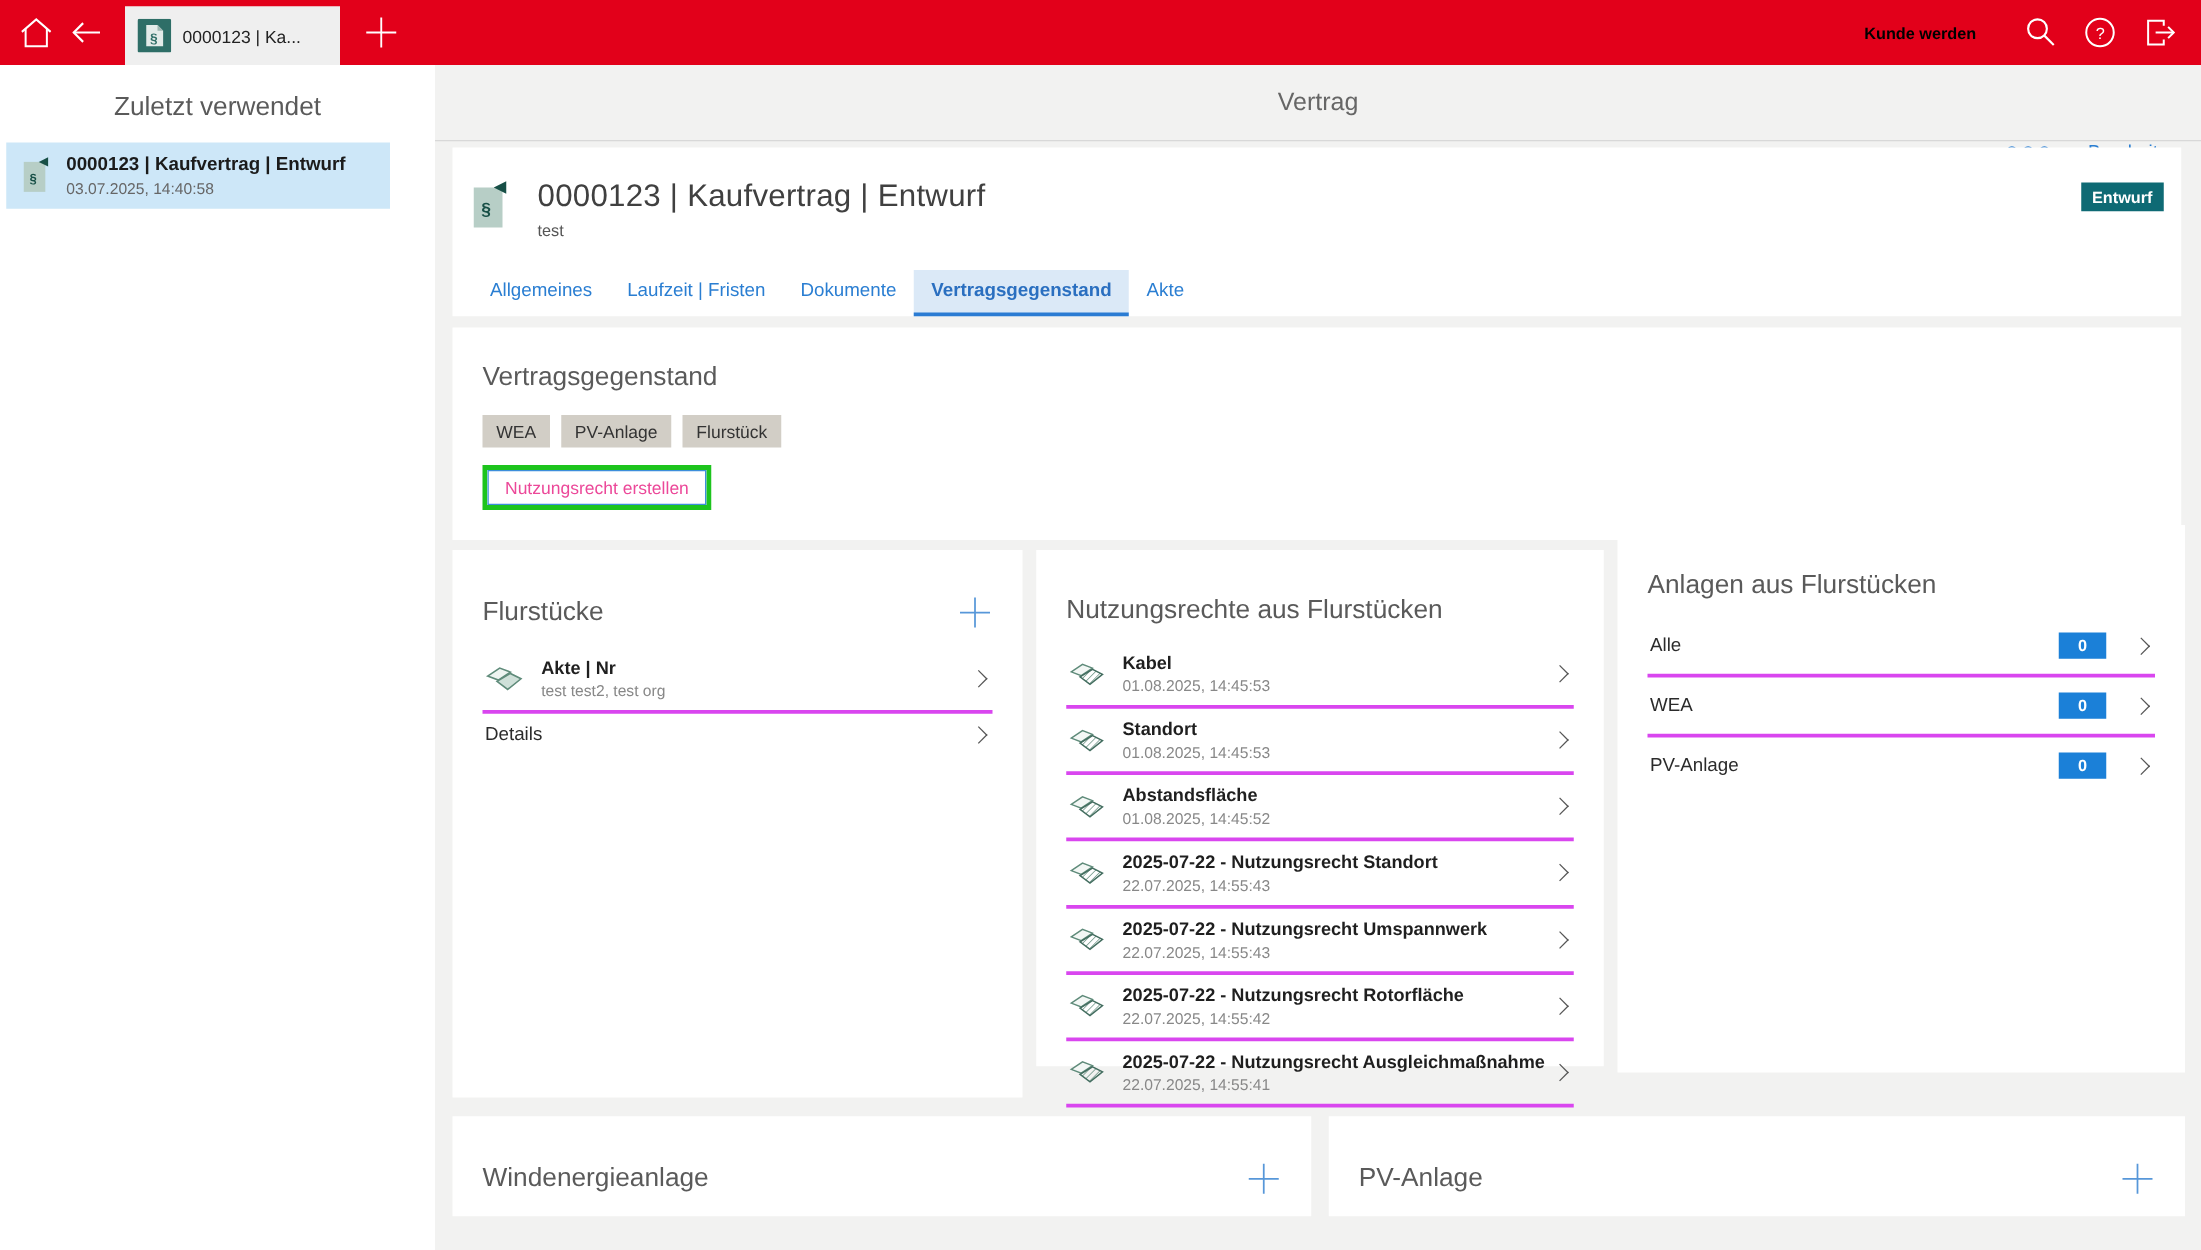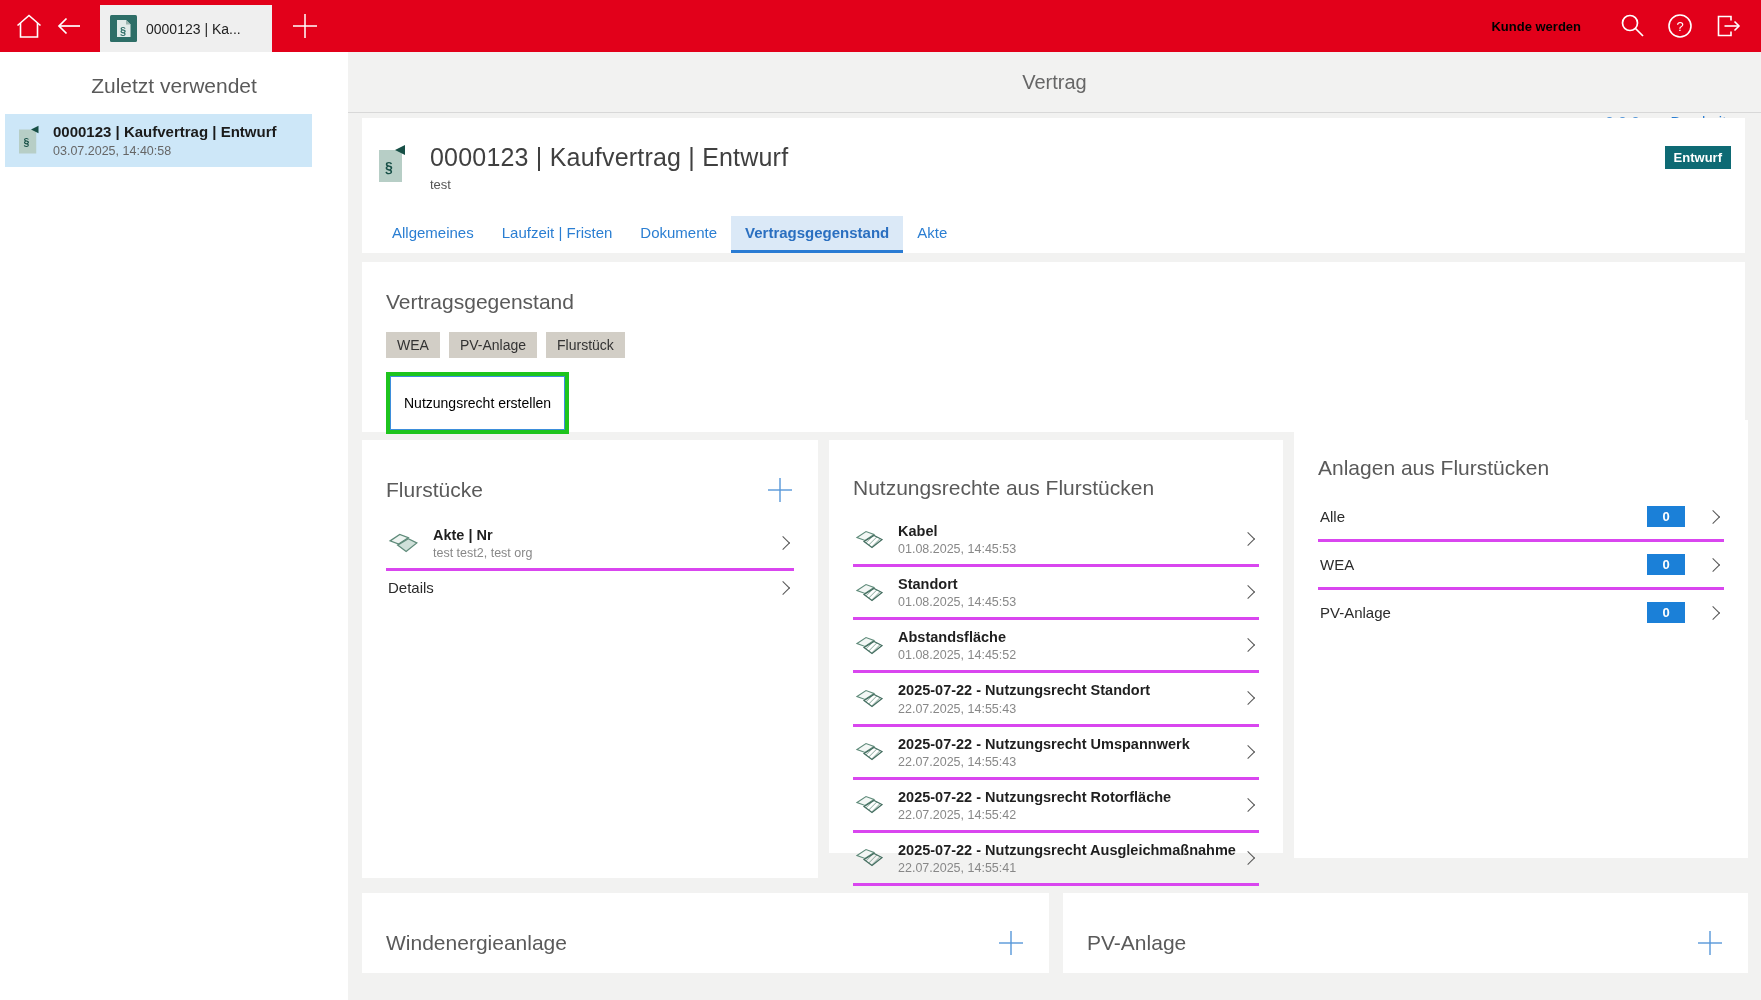--- a/index.html
+++ b/index.html
@@ -70,22 +70,22 @@
     border-bottom:3px solid transparent;
   }
   .tab.active{background:#dbe9f7;border-bottom:3px solid #2b7cd3;font-weight:700;color:#2a6fc0;}
   
   .panel2{left:14px;right:16px;top:210px;height:170px;padding:28px 24px;}
   .sec-title{font-size:21px;color:#5a5a5a;font-weight:400;}
   .chips{display:flex;gap:9px;margin-top:18px;}
   .chip{background:#d2cec6;color:#333;font-size:14px;padding:5px 11px;cursor:default;}
   .hl-box{display:inline-block;border:4px solid #1dc41d;margin-top:14px;}
   .nutz-btn{
-    background:#fff;border:1px solid #3d8edb;color:#000000;font-size:14px;
-    padding:18px 13px;cursor:pointer;font-family:inherit;text-align:center;
+    background:#fff;border:1px solid #3d8edb;color:#ec4899;font-size:14px;
+    padding:5px 13px;cursor:pointer;font-family:inherit;text-align:center;
   }
   
   .card{background:#fff;position:absolute;box-sizing:border-box;padding:36px 24px;}
   .card-flur{left:14px;width:456px;top:388px;height:438px;}
   .card-nutz{left:481px;width:454px;top:388px;height:413px;}
   .card-anlagen{left:946px;width:454px;top:368px;height:438px;}
   .card-wind{left:14px;width:687px;top:841px;height:80px;}
   .card-pv{left:715px;width:685px;top:841px;height:80px;}
   .card-head{display:flex;align-items:center;justify-content:space-between;}
   .card-title{font-size:21px;color:#5a5a5a;font-weight:400;}

